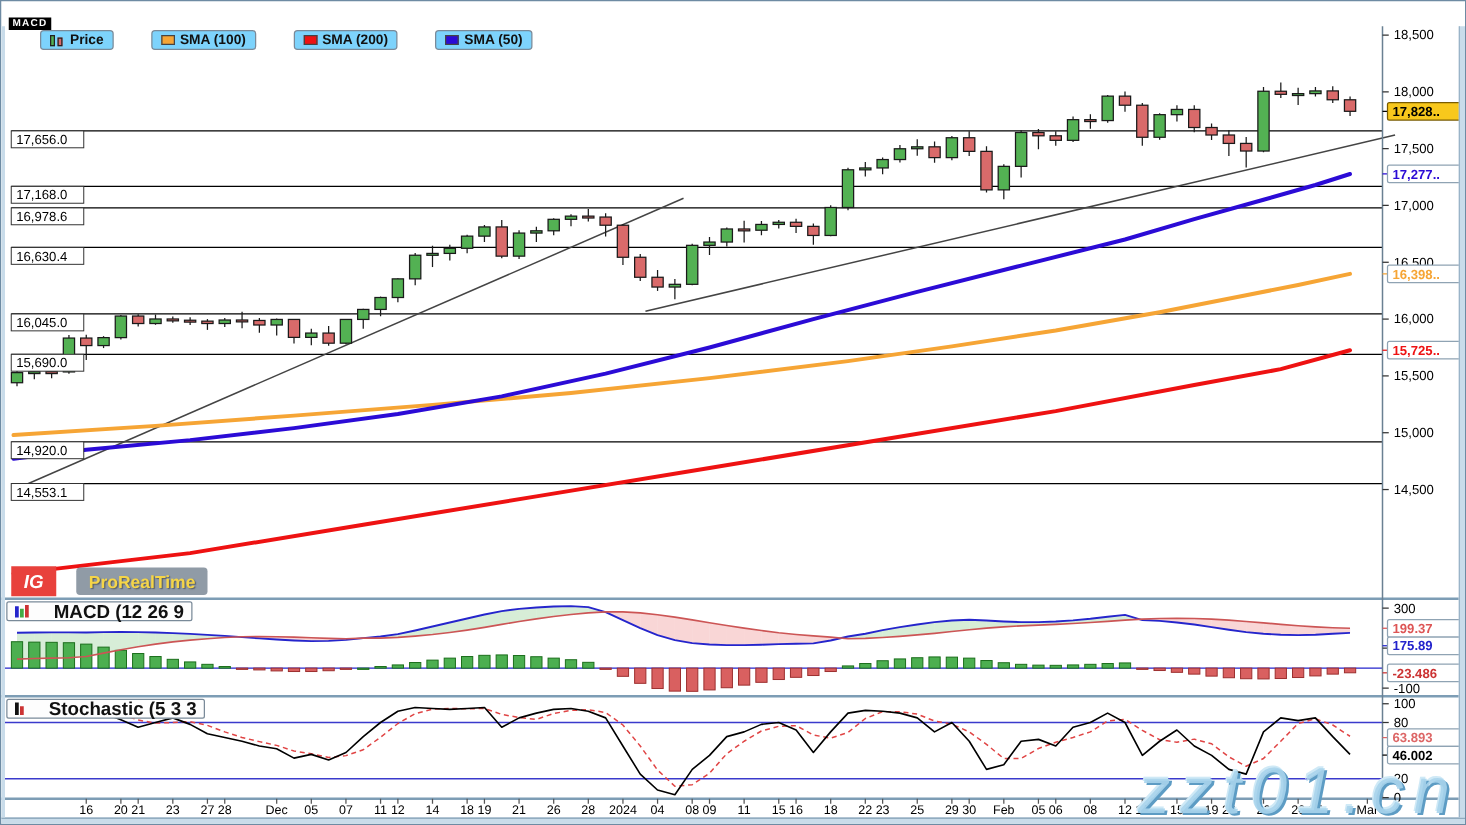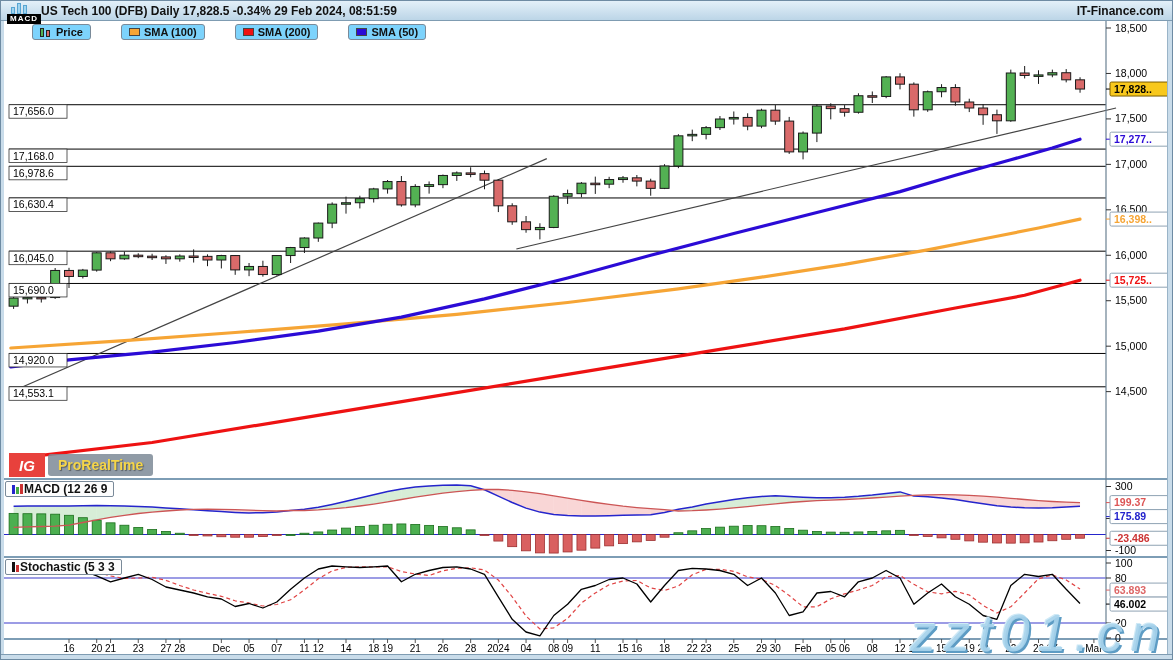--- a/index.html
+++ b/index.html
@@ -18,54 +18,45 @@
   .brand{margin-left:auto;margin-right:10px;font-size:12px;font-weight:bold;color:#111;}
   svg{position:absolute;left:0;top:0;z-index:1;}
   .legend-row{position:absolute;left:3px;top:23px;z-index:5;display:flex;gap:2px;}
   .chip{display:flex;align-items:center;gap:4px;background:#7dd3fc;border:1px solid #7a8a99;
     border-radius:3px;padding:1px 7px;height:16px;font-size:11px;font-weight:bold;color:#111;margin-left:28px;}
   .swatch{width:11px;height:8px;border:1px solid #444;display:inline-block;}
   .price-ico{position:relative;width:12px;height:11px;display:inline-block;}
   .price-ico i{position:absolute;display:block;border:1px solid #222;}
   .price-ico .up{left:0;top:1px;width:4px;height:9px;}
   .price-ico .dn{left:6px;top:3px;width:4px;height:7px;}
-  .panel-label{position:absolute;z-index:5;display:flex;align-items:center;gap:1px;
+  .panel-label{position:absolute;z-index:5;display:flex;align-items:center;gap:20px;
     background:#fdfdfd;border:1px solid #7a8a99;border-radius:2px;padding:1px 6px;height:16px;
-    font-size:12px;font-weight:bold;color:#111;}
+    font-size:15px;font-weight:bold;color:#111;}
   .ind-ico{display:inline-flex;gap:1px;align-items:flex-end;height:10px;}
   .ind-ico b{display:block;width:3px;}
   .ig-logo{position:absolute;left:8px;top:452px;z-index:5;display:flex;align-items:center;}
   .ig-box{width:36px;height:24px;background:#e8413c;color:#fff;font-weight:bold;font-size:15px;
     display:flex;align-items:center;justify-content:center;font-style:italic;}
-  .prt-box{height:22px;background:rgba(125,138,150,0.85);border-radius:3px;margin-left:3px;
+  .prt-box{height:22px;background:rgba(125,138,150,0.85);border-radius:3px;margin-left:16px;
     color:#f5d548;font-weight:bold;font-size:14px;padding:1px 10px 2px 10px;display:flex;align-items:center;
     text-shadow:1px 1px 1px rgba(0,0,0,.4);}
   .wm-cn{position:absolute;right:28px;top:548px;z-index:6;font-size:52px;font-weight:bold;
     color:rgba(130,140,148,.8);letter-spacing:4px;text-shadow:1px 1px 0 #fff,-1px -1px 0 #fff;pointer-events:none;}
   .wm-url{position:absolute;right:4px;top:602px;z-index:6;font-size:52px;font-weight:normal;font-style:italic;
     color:rgba(168,212,236,.9);letter-spacing:8px;pointer-events:none;
     text-shadow:2px 2px 0 #5d9cc4,-1px -1px 0 #cfe9f6;}
   .frame{position:absolute;background:#c9dcea;z-index:4;}
   .frame-b{left:0;top:653px;width:1173px;height:7px;border-top:1px solid #7f9cb2;}
   .frame-l{left:0;top:20px;width:3px;height:633px;}
   .frame-r{left:1166px;top:20px;width:7px;height:633px;border-left:1px solid #9ab4c8;}
 </style>
 </head>
 <body>
 
 <div class="window">
-  <div class="titlebar">
-    <span class="mini-candles">
-        <span class="mc1"></span>
-        <span class="mc2"></span>
-        <span class="mc3"></span>
-      </span>
-    <span class="title-text">US Tech 100 (DFB) Daily 17,828.5 -0.34% 29 Feb 2024, 08:51:59</span>
-    <span class="brand">IT-Finance.com</span>
-  </div>
   <span class="demo-badge">MACD</span>
 
   <svg id="svg" width="1173" height="660">
       <rect x="0" y="20" width="1173" height="633" fill="#fff"></rect>
       <defs>
         <clipPath id="cm">
           <rect x="3" y="20" width="1163" height="458"></rect>
         </clipPath>
         <clipPath id="cd">
           <rect x="3" y="479" width="1163" height="77"></rect>

